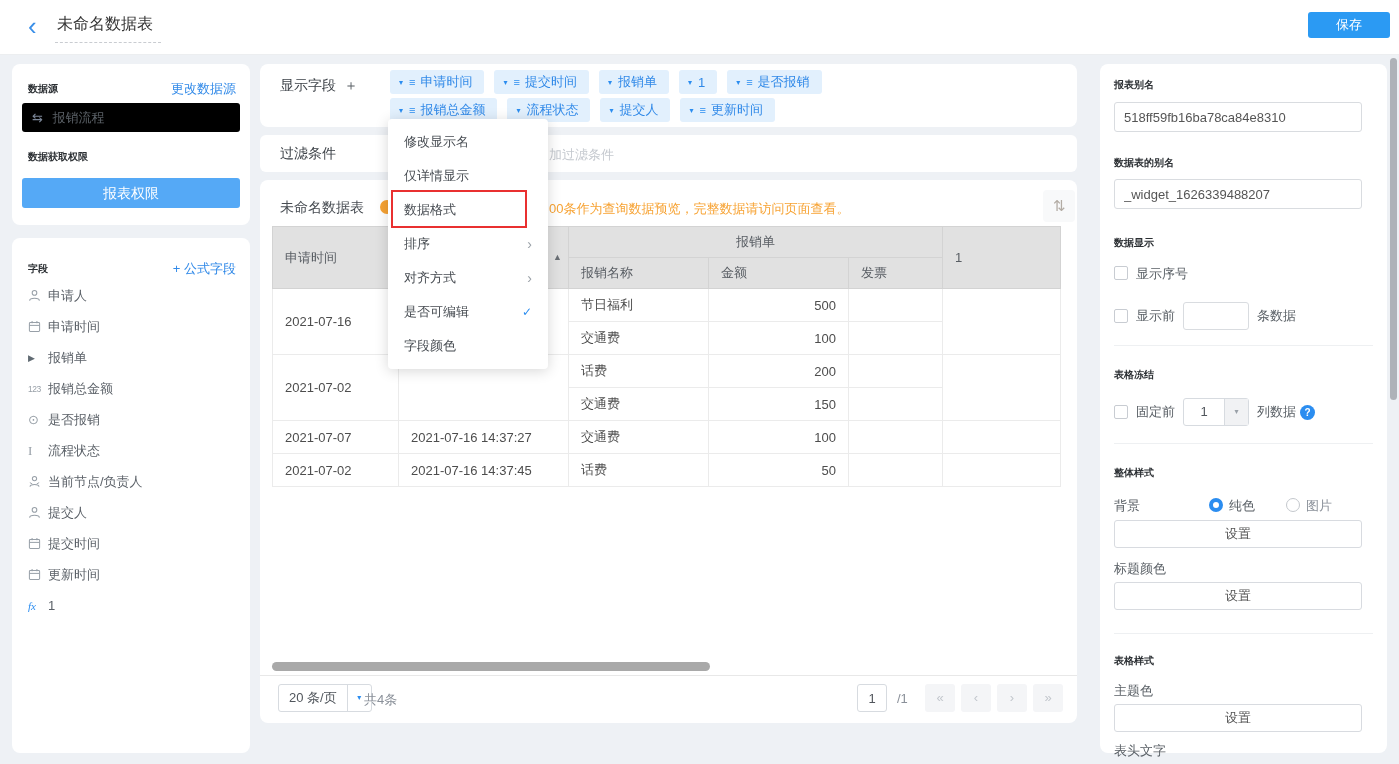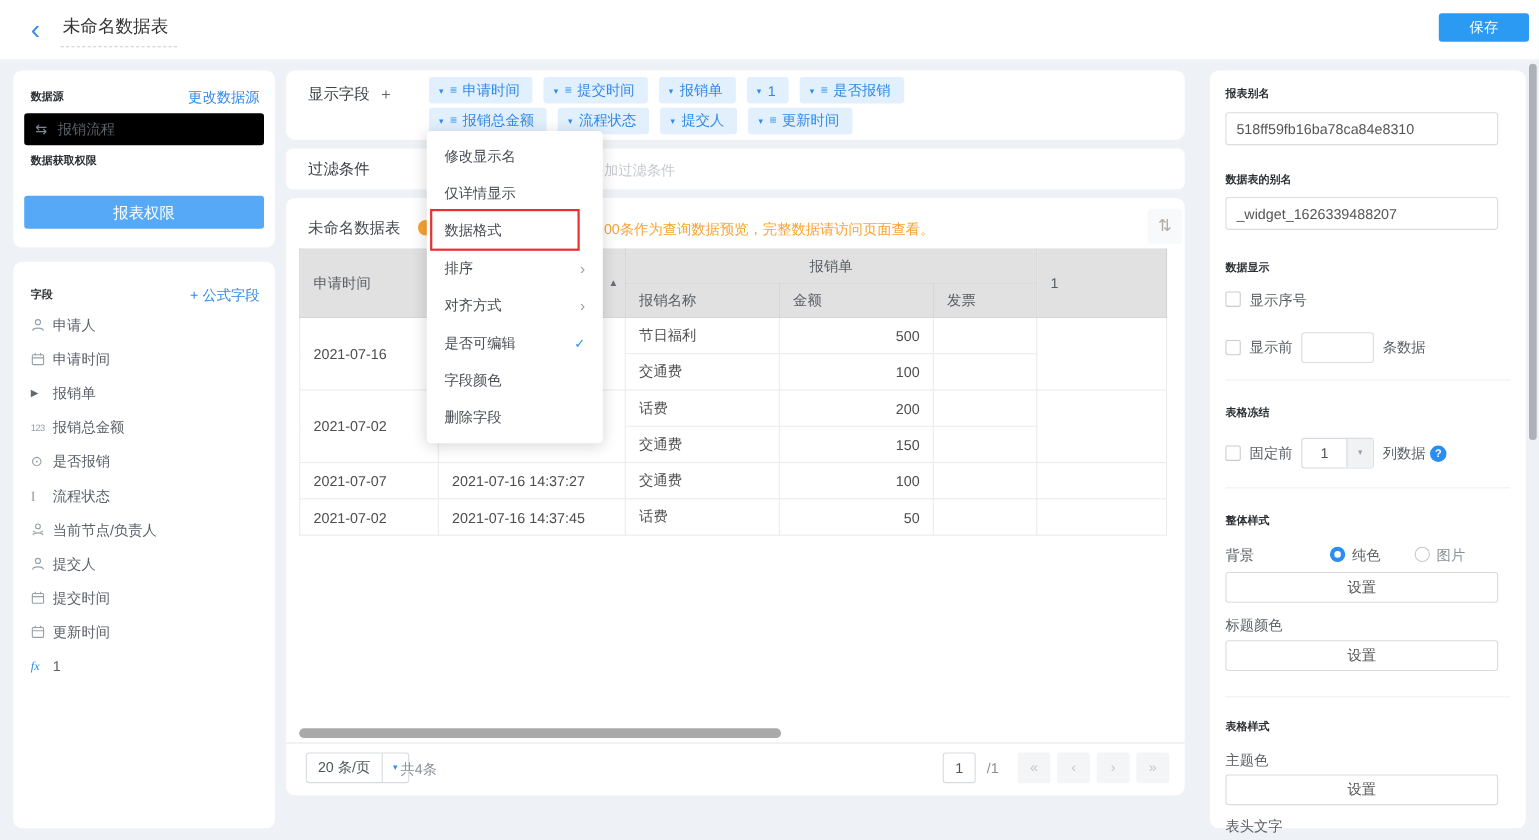--- a/index.html
+++ b/index.html
@@ -86,21 +86,21 @@
 
 <div class="card" style="left:12px; top:64px; width:238px; height:161px;">
   <div style="position:relative; padding:14px 16px 0;">
     <span class="h14">数据源</span>
     <span class="link" style="position:absolute; right:14px; top:16px;">更改数据源</span>
   </div>
   <div class="src-box">
     <span class="lnk">⇆</span>
     <span>报销流程</span>
   </div>
-  <div class="h14" style="position:absolute; left:16px; top:75px;">数据获取权限</div>
+  <div class="h14" style="position:absolute; left:16px; top:86px;">数据获取权限</div>
   <button class="perm-btn">报表权限</button>
 </div>
 
 <div class="card" style="left:12px; top:238px; width:238px; height:515px;">
   <div style="position:relative; padding:20px 16px 0;">
     <span class="h14">字段</span>
     <span class="link" style="position:absolute; right:14px; top:22px;">+ 公式字段</span>
   </div>
   <div class="field-list">
     <div class="field-item">
@@ -354,23 +354,20 @@
       <span>对齐方式</span>
       <span class="sub">›</span>
     </div>
   <div class="menu-item">
       <span>是否可编辑</span>
       <span class="chk">✓</span>
     </div>
   <div class="menu-item">
       <span>字段颜色</span>
     </div>
-  <div class="menu-item">
-      <span>删除字段</span>
-    </div>
   <div class="red-annotation"></div>
 </div>
 
 <div class="card" style="left:1100px; top:64px; width:287px; height:689px;">
   <div class="h14" style="position:absolute; left:14px; top:14px;">报表别名</div>
   <input class="r-input" style="position: absolute; left: 14px; top: 38px;" value="518ff59fb16ba78ca84e8310">
 
   <div class="h14" style="position:absolute; left:14px; top:92px;">数据表的别名</div>
   <input class="r-input" style="position: absolute; left: 14px; top: 115px;" value="_widget_1626339488207">
 

